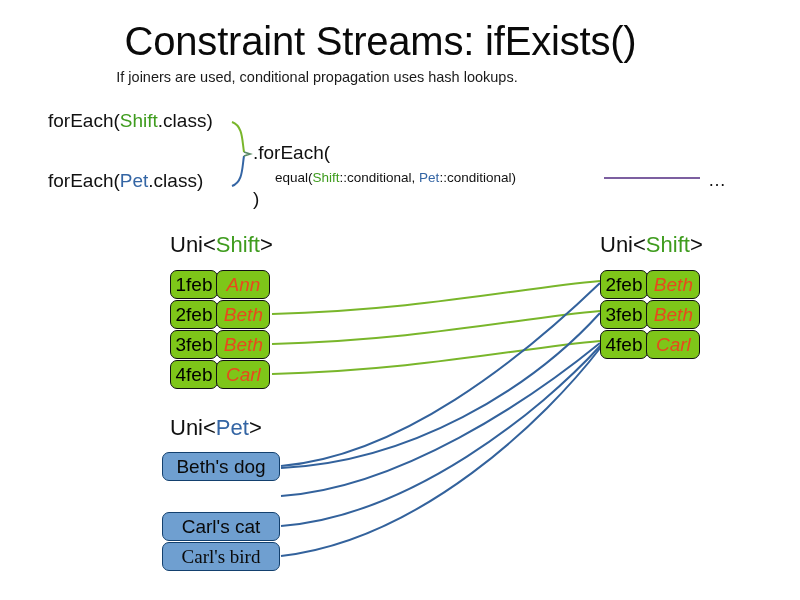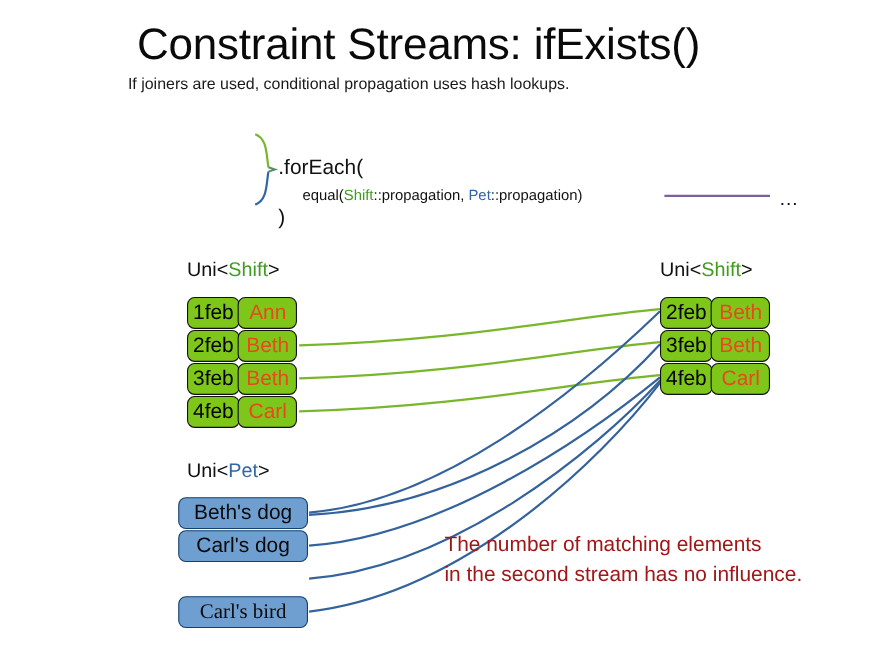--- a/index.html
+++ b/index.html
@@ -30,41 +30,41 @@
   #code-equal{left:275px;top:170px;font-size:13.5px;line-height:16px;}
 
   .kw-shift{color:#3f9c1e;}
   .kw-pet{color:#3465a4;}
 
   .ellipsis{
     position:absolute;left:708px;top:170px;font-size:18px;color:#111;
   }
 
   .streamlabel{
-    position:absolute;font-size:18px;line-height:22px;white-space:nowrap;color:#111;
+    position:absolute;font-size:22px;line-height:22px;white-space:nowrap;color:#111;
   }
   #label-left-shift{left:170px;top:234px;}
   #label-right-shift{left:600px;top:234px;}
   #label-pet{left:170px;top:417px;}
 
   .row{
     position:absolute;height:29px;display:flex;align-items:stretch;
   }
   .cell{
     border:1.6px solid #111;border-radius:7px;
     display:flex;align-items:center;justify-content:center;
     font-size:19px;line-height:19px;box-sizing:border-box;
   }
   .cell.green{background:#7ec619;}
   .cell.blue{background:#6f9fd0;border-color:#13406e;}
   .cell.k{color:#000;}
   .cell.v{color:#e8491d;}
 
   .shiftrow .cell.k{width:48px;}
-  .shiftrow .cell.v{width:54px;margin-left:-1.6px;}
+  .shiftrow .cell.v{width:54px;margin-left:-1.6px;font-style:italic;}
 
   .petrow .cell{width:118px;color:#0a0a0a;font-size:19px;}
 
   .note{
     position:absolute;left:404px;top:482px;width:380px;
     font-size:19px;line-height:27px;color:#a01717;white-space:nowrap;
   }
 </style>
 </head>
 <body>
@@ -88,26 +88,32 @@
     <path d="M281,466 C400,456 520,360 600,283" fill="none" stroke="#33629c" stroke-width="2"></path>
     <path d="M281,468 C410,462 530,390 600,313" fill="none" stroke="#33629c" stroke-width="2"></path>
     <path d="M281,496 C400,488 530,400 600,343" fill="none" stroke="#33629c" stroke-width="2"></path>
     <path d="M281,526 C410,516 540,412 601,345" fill="none" stroke="#33629c" stroke-width="2"></path>
     <path d="M281,556 C420,540 545,420 601,347" fill="none" stroke="#33629c" stroke-width="2"></path>
   </svg>
 
   <div class="title">Constraint Streams: ifExists()</div>
   <div class="subtitle">If joiners are used, conditional propagation uses hash lookups.</div>
 
+  <div class="code" id="code-shift">
+    <span>forEach(</span><span class="kw-shift">Shift</span><span>.class)</span>
+  </div>
 
+  <div class="code" id="code-pet">
+    <span>forEach(</span><span class="kw-pet">Pet</span><span>.class)</span>
+  </div>
 
   <div class="code" id="code-ifexists">.forEach(</div>
 
   <div class="code" id="code-equal">
-    <span>equal(</span><span class="kw-shift">Shift</span><span>::propagation, </span><span class="kw-pet">Pet</span><span>::propagation)</span>
+    <span>equal(</span><span class="kw-shift">Shift</span><span>::conditional, </span><span class="kw-pet">Pet</span><span>::conditional)</span>
   </div>
 
   <div class="code" id="code-close">)</div>
   <div class="ellipsis">…</div>
 
   <div class="streamlabel" id="label-left-shift">
     <span>Uni&lt;</span><span class="kw-shift">Shift</span><span>&gt;</span>
   </div>
 
   <div class="streamlabel" id="label-right-shift">
@@ -144,25 +150,21 @@
     <div class="cell green v">Beth</div>
   </div>
   <div class="row shiftrow" style="left:600px;top:330px;">
     <div class="cell green k">4feb</div>
     <div class="cell green v">Carl</div>
   </div>
 
   <div class="row petrow" style="left:162px;top:452px;">
     <div class="cell blue">Beth's dog</div>
   </div>
-  <div class="row petrow" style="left:162px;top:482px;">
-    <div class="cell blue">Carl's dog</div>
+  <div class="row petrow" style="left:162px;top:512px;">
+    <div class="cell blue">Carl's cat</div>
   </div>
   <div class="row petrow" style="left:162px;top:542px;font-family:Liberation Serif, serif;">
     <div class="cell blue">Carl's bird</div>
   </div>
 
-  <div class="note">
-    <div>The number of matching elements</div>
-    <div>in the second stream has no influence.</div>
-  </div>
 
 </div>
 
 </body></html>

